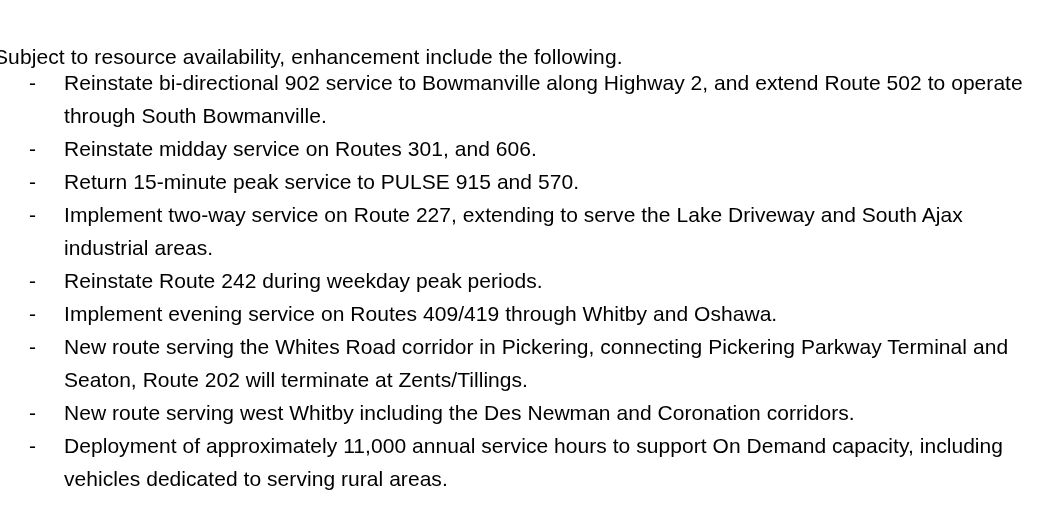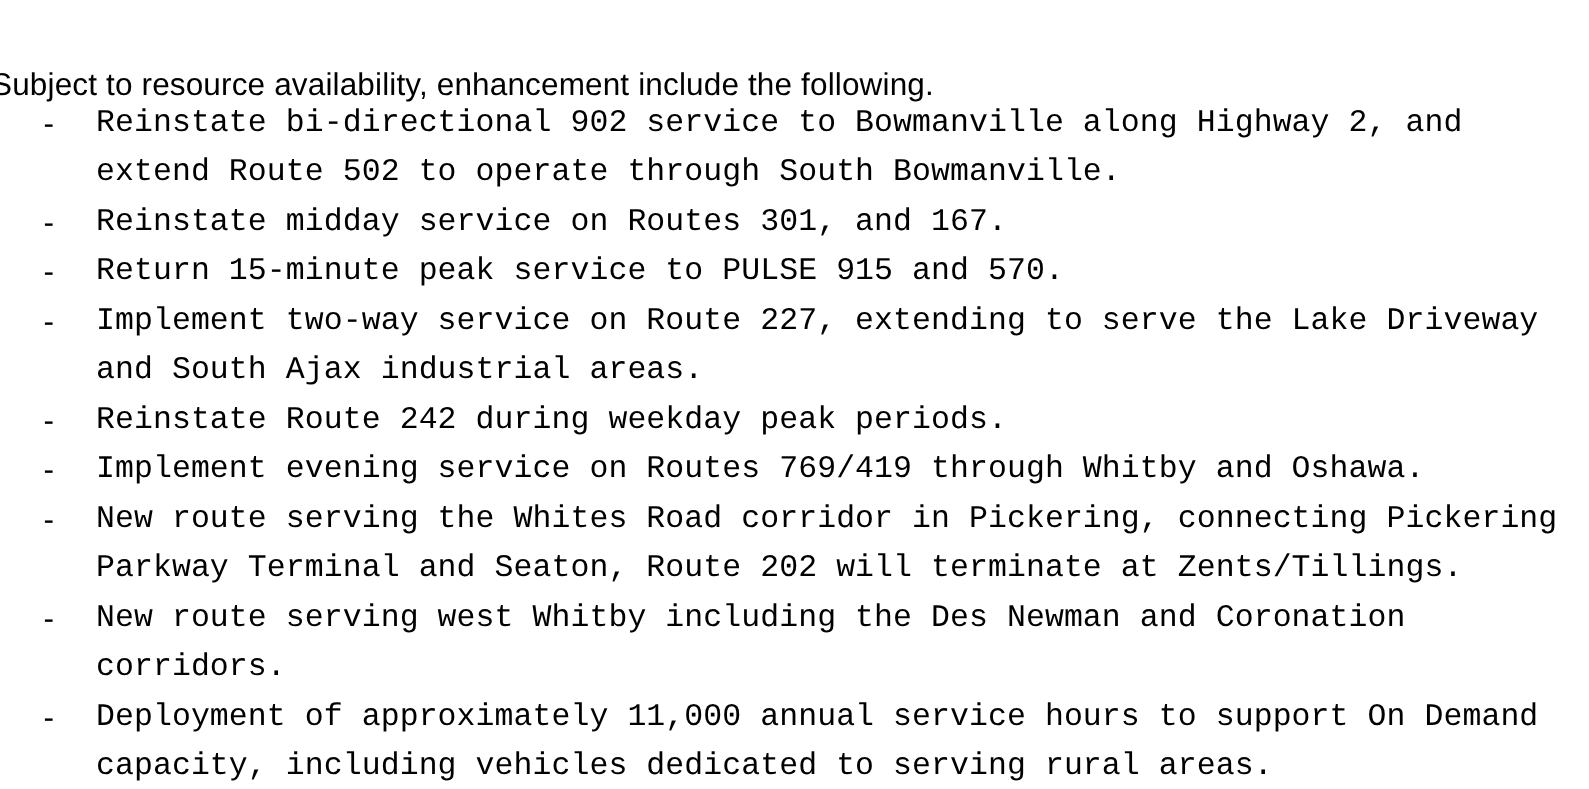--- a/index.html
+++ b/index.html
@@ -50,54 +50,53 @@
   }
   .bullet-marker {
     position: absolute;
     left: 29px;
     top: 0;
     font-size: 21px;
     line-height: 33px;
   }
   .bullet-text {
     display: block;
-    font-family: Liberation Mono, monospace;
   }
 </style>
 </head>
 <body>
 
 <div class="page">
 
   <p class="intro">Subject to resource availability, enhancement include the following.</p>
 
   <ul class="bullet-list">
     <li class="bullet-item">
       <span class="bullet-marker">-</span>
       <span class="bullet-text">Reinstate bi-directional 902 service to Bowmanville along Highway 2, and extend Route 502 to operate through South Bowmanville.</span>
     </li>
     <li class="bullet-item">
       <span class="bullet-marker">-</span>
-      <span class="bullet-text">Reinstate midday service on Routes 301, and 167.</span>
+      <span class="bullet-text">Reinstate midday service on Routes 301, and 606.</span>
     </li>
     <li class="bullet-item">
       <span class="bullet-marker">-</span>
       <span class="bullet-text">Return 15-minute peak service to PULSE 915 and 570.</span>
     </li>
     <li class="bullet-item">
       <span class="bullet-marker">-</span>
       <span class="bullet-text">Implement two-way service on Route 227, extending to serve the Lake Driveway and South Ajax industrial areas.</span>
     </li>
     <li class="bullet-item">
       <span class="bullet-marker">-</span>
       <span class="bullet-text">Reinstate Route 242 during weekday peak periods.</span>
     </li>
     <li class="bullet-item">
       <span class="bullet-marker">-</span>
-      <span class="bullet-text">Implement evening service on Routes 769/419 through Whitby and Oshawa.</span>
+      <span class="bullet-text">Implement evening service on Routes 409/419 through Whitby and Oshawa.</span>
     </li>
     <li class="bullet-item">
       <span class="bullet-marker">-</span>
       <span class="bullet-text">New route serving the Whites Road corridor in Pickering, connecting Pickering Parkway Terminal and Seaton, Route 202 will terminate at Zents/Tillings.</span>
     </li>
     <li class="bullet-item">
       <span class="bullet-marker">-</span>
       <span class="bullet-text">New route serving west Whitby including the Des Newman and Coronation corridors.</span>
     </li>
     <li class="bullet-item">

